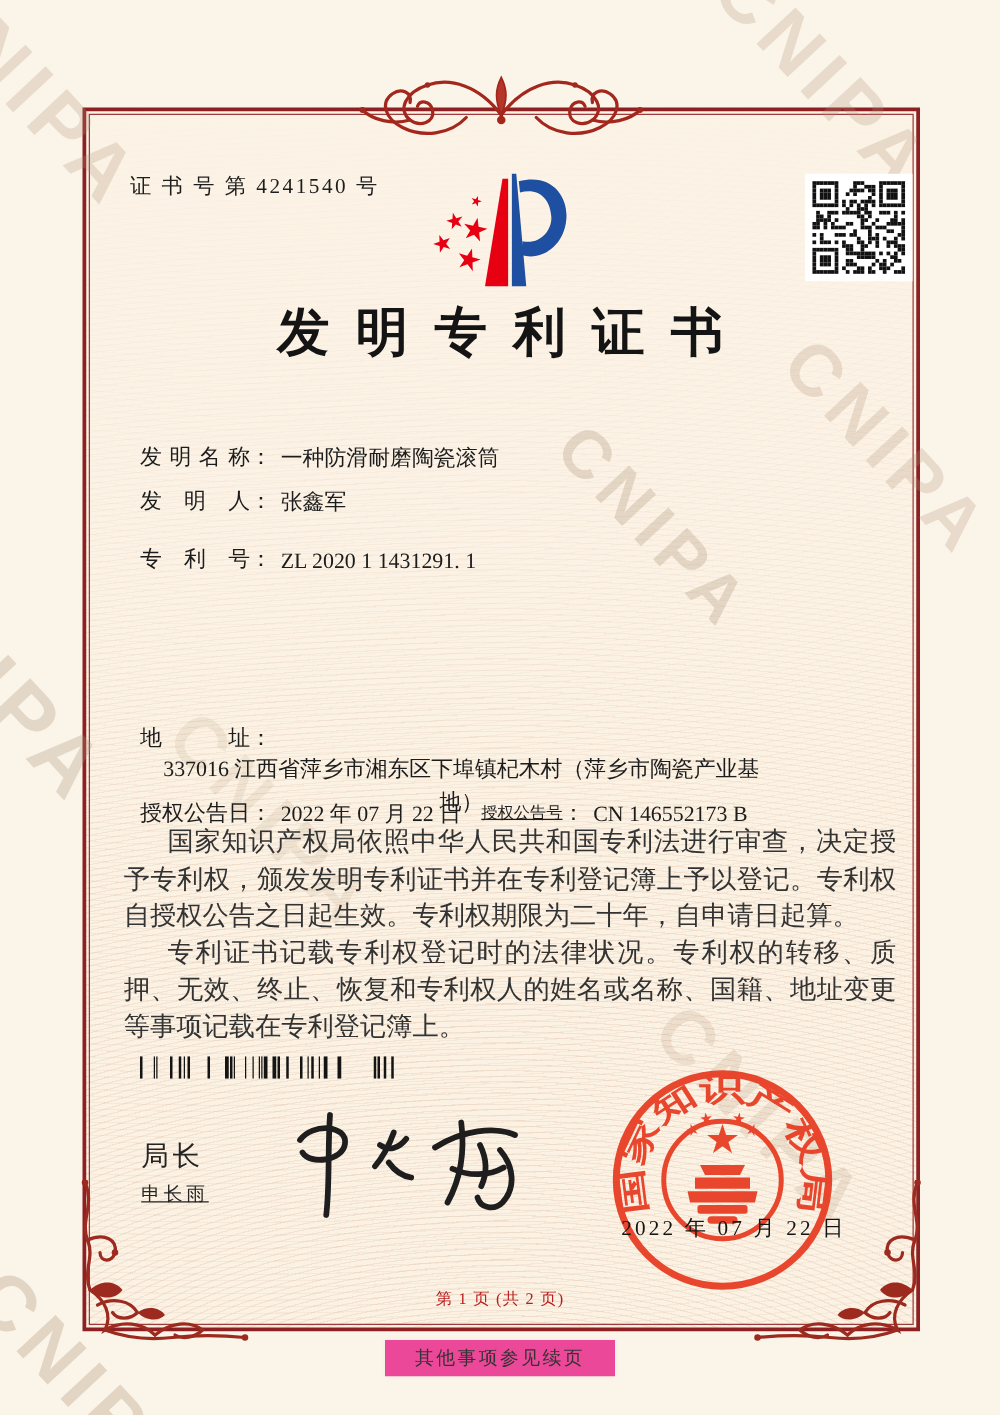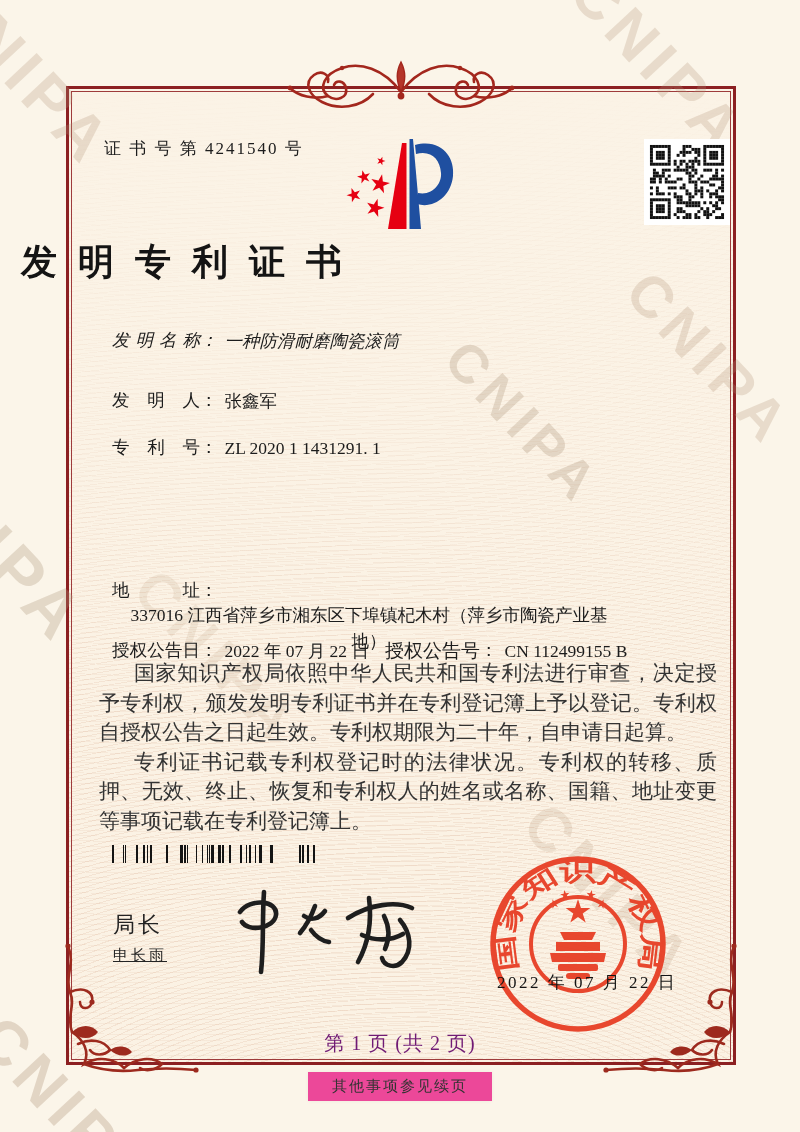--- a/index.html
+++ b/index.html
@@ -16,43 +16,43 @@
            linear-gradient(180deg, rgba(251,243,230,0.95) 0%, rgba(251,243,230,0.45) 40%, rgba(251,243,230,0) 65%),
            repeating-radial-gradient(1150px 640px at 50% 116%, rgba(205,148,116,0.16) 0 1.6px, rgba(205,148,116,0) 1.6px 8px),
            repeating-radial-gradient(1350px 780px at 18% -22%, rgba(205,148,116,0.10) 0 1.6px, rgba(205,148,116,0) 1.6px 9px),
            #fbf2e4;}
   .frame::after{content:"";position:absolute;inset:2px;border:1px solid #9e3b3b;pointer-events:none;}
   .orn{position:absolute;z-index:3;}
   
   .certno{position:absolute;left:104px;top:137px;font-size:17px;letter-spacing:2px;z-index:2;color:#1d1d1d;}
   .logo{position:absolute;left:336px;top:131px;width:124px;height:102px;z-index:2;}
   .qr{position:absolute;left:644px;top:139px;width:80px;height:80px;background:#fff;padding:3px;z-index:2;}
-  .title{position:absolute;left:0;top:238px;width:100%;font-size:36px;font-weight:bold;
+  .title{position:absolute;left:0;top:238px;width:100%;text-align:center;font-size:42px;font-weight:bold;
          letter-spacing:21px;text-indent:21px;color:#141414;z-index:2;}
   
   .row{position:absolute;left:112px;width:610px;font-size:17.5px;z-index:2;color:#1c1c1c;}
   .flabel{display:inline-block;width:88px;text-align:justify;text-align-last:justify;vertical-align:top;}
   .colon{display:inline-block;vertical-align:top;}
   .fvalue{display:inline-block;margin-left:7px;vertical-align:top;max-width:500px;line-height:26px;}
   .pair2{position:absolute;left:273px;top:0;white-space:nowrap;}
-  .pair2 .flabel2{font-size:19px;}
+  .pair2 .flabel2{font-size:13px;text-decoration:underline;}
   
   .paras{position:absolute;left:99px;top:659px;width:618px;z-index:2;font-size:21px;line-height:29.5px;
          text-align:justify;color:#333;}
   .paras p{margin:0;text-indent:35px;}
   
   .barcode{position:absolute;left:112px;top:845px;z-index:2;}
   .sig-title{position:absolute;left:113px;top:910px;font-size:22px;letter-spacing:3px;z-index:2;color:#242424;}
   .sig-name{position:absolute;left:113px;top:946px;font-size:15px;letter-spacing:3px;z-index:2;color:#242424;text-decoration:underline;}
   .sig-script{position:absolute;left:212px;top:882px;z-index:2;}
   .seal{position:absolute;left:486px;top:852px;width:184px;height:184px;z-index:2;opacity:0.93;}
   .seal-date{position:absolute;left:497px;top:971px;font-size:17px;letter-spacing:2.5px;z-index:3;color:#141414;white-space:nowrap;}
   
-  .pageinfo{position:absolute;left:0;top:1030px;width:100%;text-align:center;font-size:20px;
-            letter-spacing:1px;color:#701a75;z-index:2;}
+  .pageinfo{position:absolute;left:0;top:1030px;width:100%;text-align:center;font-size:13px;
+            letter-spacing:1px;color:#b91c1c;z-index:2;}
   .note{position:absolute;left:50%;top:1072px;transform:translateX(-50%);background:#ec4899;
         padding:5px 24px;font-size:15px;letter-spacing:2px;color:#333;z-index:2;box-shadow:0 0 4px rgba(0,0,0,0.05);}
 </style>
 </head>
 <body>
 
 <div class="page">
 
   <div class="wm" style="left:-28px;top:-38px;font-size:64px;">CNIPA</div>
   <div class="wm" style="left:608px;top:-44px;font-size:62px;">CNIPA</div>
@@ -434,36 +434,36 @@
         <rect x="48" y="75" width="3" height="3" fill="#111"></rect>
         <rect x="51" y="75" width="3" height="3" fill="#111"></rect>
         <rect x="60" y="75" width="3" height="3" fill="#111"></rect>
         <rect x="69" y="75" width="3" height="3" fill="#111"></rect>
         <rect x="72" y="75" width="3" height="3" fill="#111"></rect>
         <rect x="75" y="75" width="3" height="3" fill="#111"></rect>
       </svg></div>
 
   <div class="title">发明专利证书</div>
 
-  <div class="row" style="top:328px;font-style:italic;">
+  <div class="row" style="top:353px;">
     <span class="flabel">发明名称</span><span class="colon">：</span><span class="fvalue">一种防滑耐磨陶瓷滚筒</span>
   </div>
   <div class="row" style="top:388px;">
     <span class="flabel">发明人</span><span class="colon">：</span><span class="fvalue">张鑫军</span>
   </div>
   <div class="row" style="top:435px;">
     <span class="flabel">专利号</span><span class="colon">：</span><span class="fvalue">ZL 2020 1 1431291. 1</span>
   </div>
   <div class="row" style="top:578px;">
     <span class="flabel">地址</span><span class="colon">：</span><span class="fvalue" style="width:508px;text-align:center;">337016 江西省萍乡市湘东区下埠镇杞木村（萍乡市陶瓷产业基地）</span>
   </div>
   <div class="row" style="top:638px;">
     <span class="flabel">授权公告日</span><span class="colon">：</span><span class="fvalue">2022 年 07 月 22 日</span>
     <span class="pair2">
-      <span class="flabel2">授权公告号</span><span class="colon">：</span><span class="fvalue">CN 112499155 B</span>
+      <span class="flabel2">授权公告号</span><span class="colon">：</span><span class="fvalue">CN 146552173 B</span>
     </span>
   </div>
 
   <div class="paras">
     <p>国家知识产权局依照中华人民共和国专利法进行审查，决定授予专利权，颁发发明专利证书并在专利登记簿上予以登记。专利权自授权公告之日起生效。专利权期限为二十年，自申请日起算。</p>
     <p>专利证书记载专利权登记时的法律状况。专利权的转移、质押、无效、终止、恢复和专利权人的姓名或名称、国籍、地址变更等事项记载在专利登记簿上。</p>
   </div>
 
   <div class="barcode" id="barcode"><svg width="208" height="18" viewBox="0 0 208 18" xmlns="http://www.w3.org/2000/svg">
         <rect x="0" y="0" width="2" height="18" fill="#141414"></rect>

